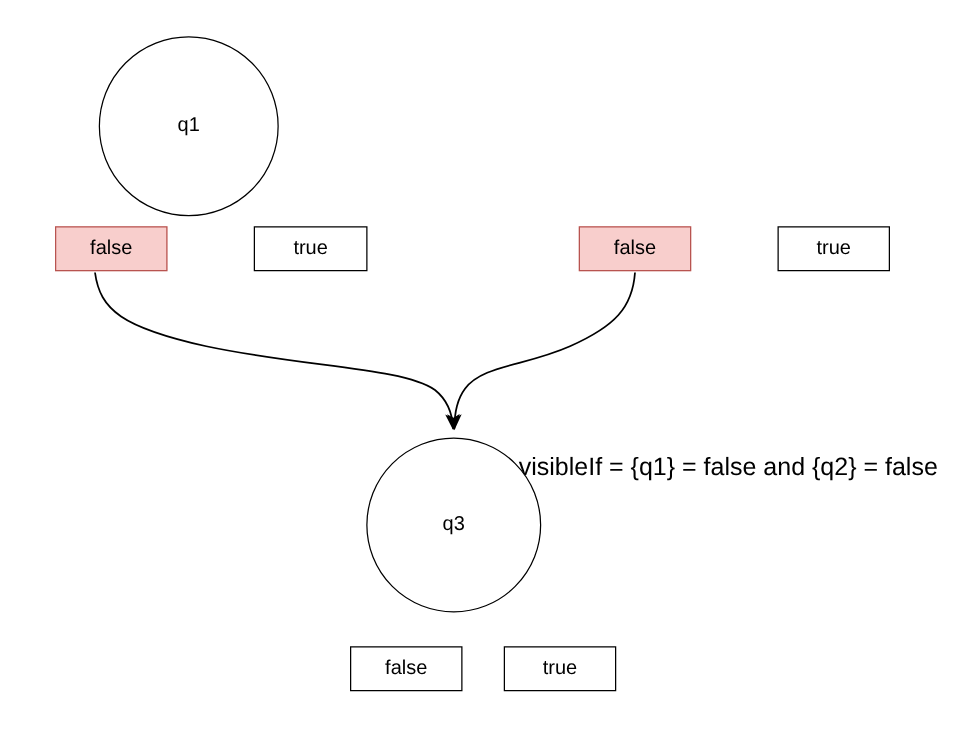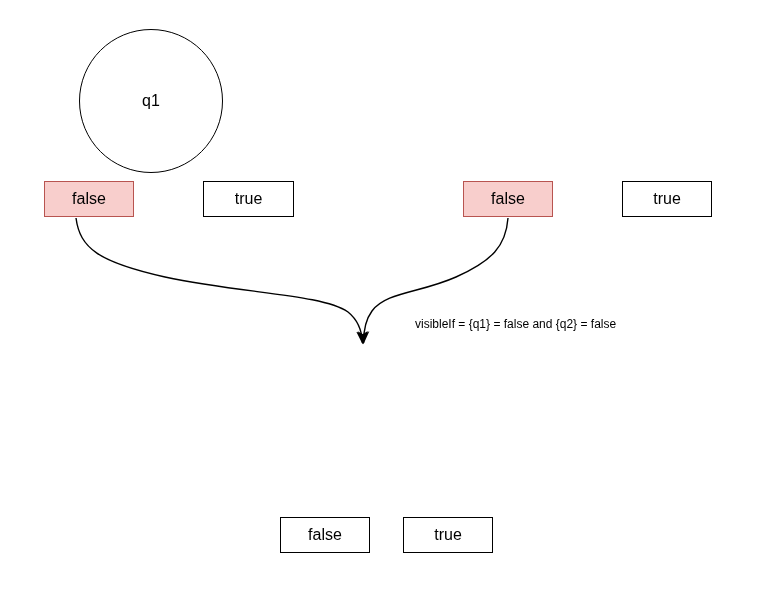--- a/index.html
+++ b/index.html
@@ -50,22 +50,23 @@
     align-items: center;
     justify-content: center;
     font-size: 16px;
   }
   .opt.selected {
     background: var(--highlight-fill, #f8cecc);
     border-color: var(--highlight-stroke, #b85450);
   }
   .annotation {
     position: absolute;
-    font-size: 12px;
+    font-size: 20px;
     white-space: nowrap;
+    margin-top: 46px;
   }
 </style>
 </head>
 <body>
 
 <div class="canvas">
 
   <svg class="edges" width="767" height="602" viewBox="0 0 767 602" aria-hidden="true">
     <defs>
       <marker id="arrowhead" viewBox="0 0 12 12" markerWidth="14" markerHeight="14" refX="10" refY="6" orient="auto" markerUnits="userSpaceOnUse">
@@ -88,20 +89,23 @@
 
   <div class="opt selected" style="left:463px; top:181px;">
     <span>false</span>
   </div>
   <div class="opt" style="left:622px; top:181px;">
     <span>true</span>
   </div>
 
   <div class="annotation" style="left:415px; top:317px;">visibleIf = {q1} = false and {q2} = false</div>
 
+  <div class="node" style="left:293px; top:350px; width:140px; height:140px;">
+    <span>q3</span>
+  </div>
   <div class="opt" style="left:280px; top:517px;">
     <span>false</span>
   </div>
   <div class="opt" style="left:403px; top:517px;">
     <span>true</span>
   </div>
 
 </div>
 
 </body></html>

